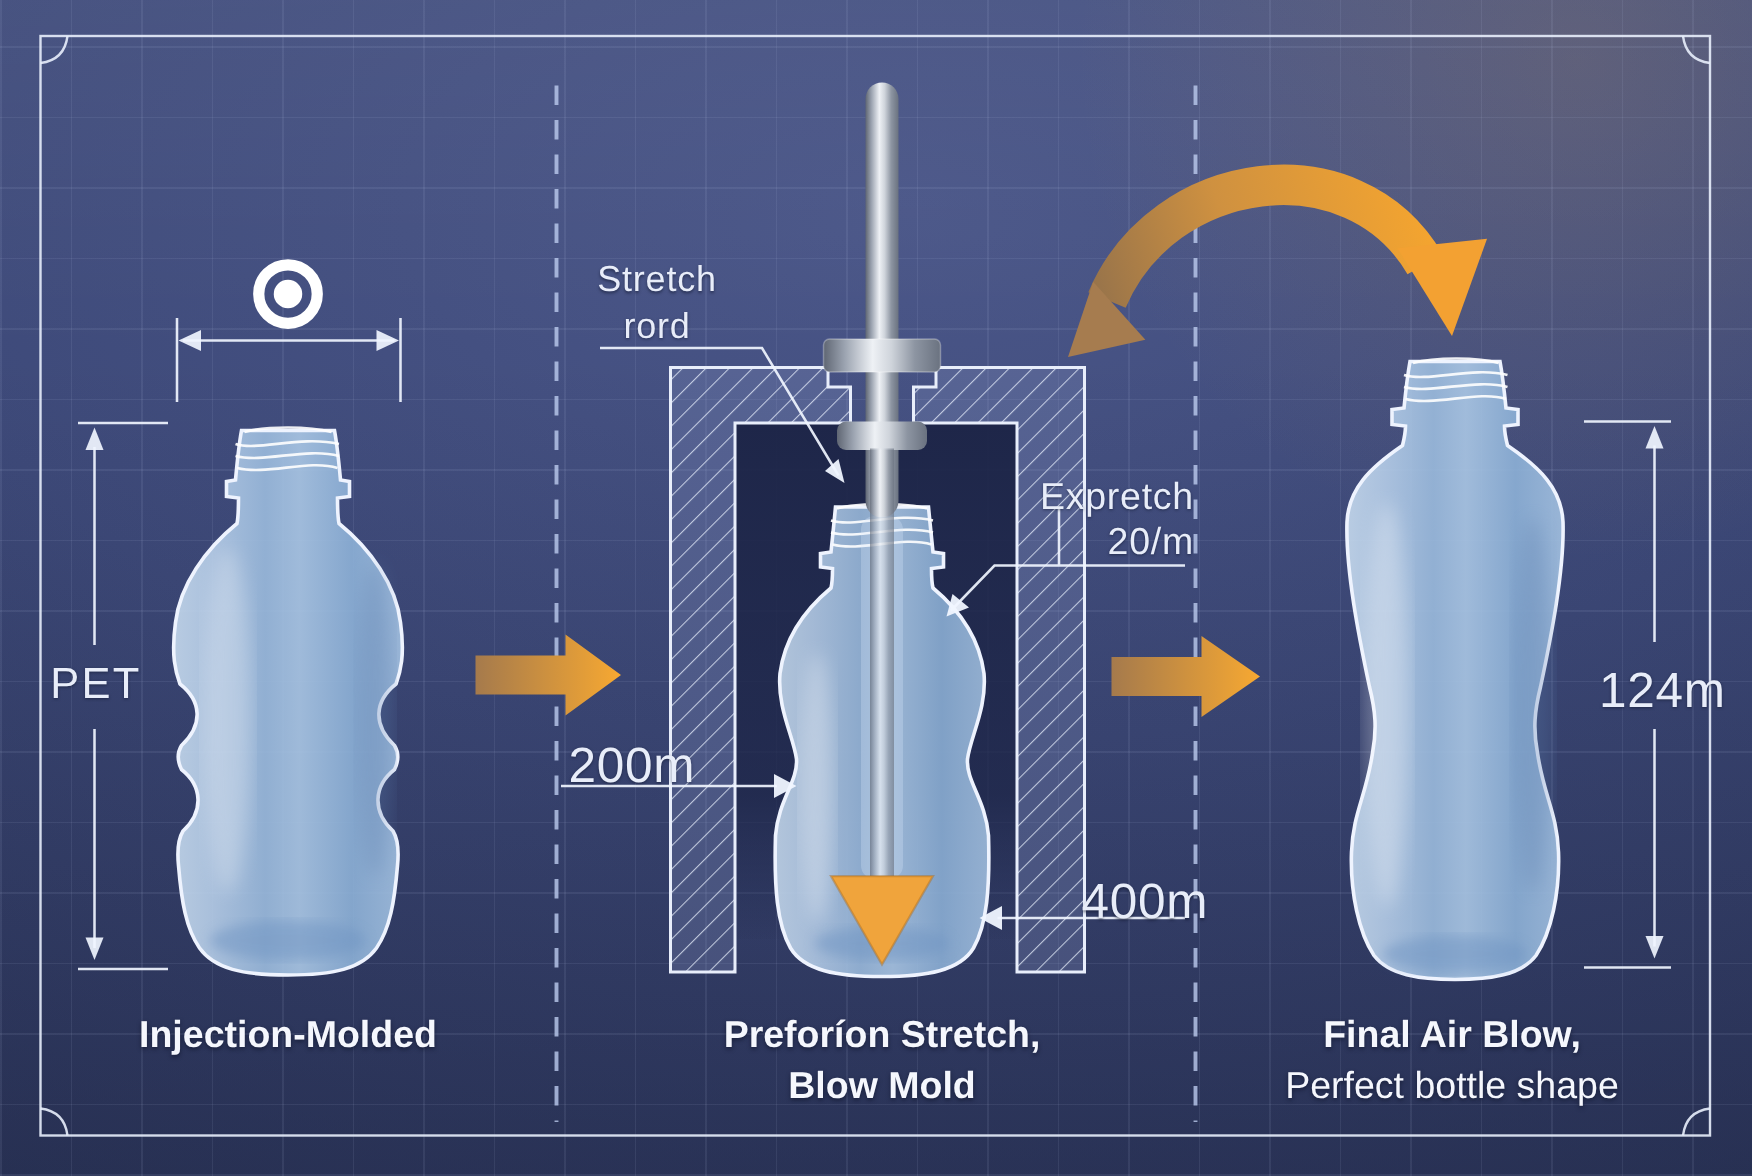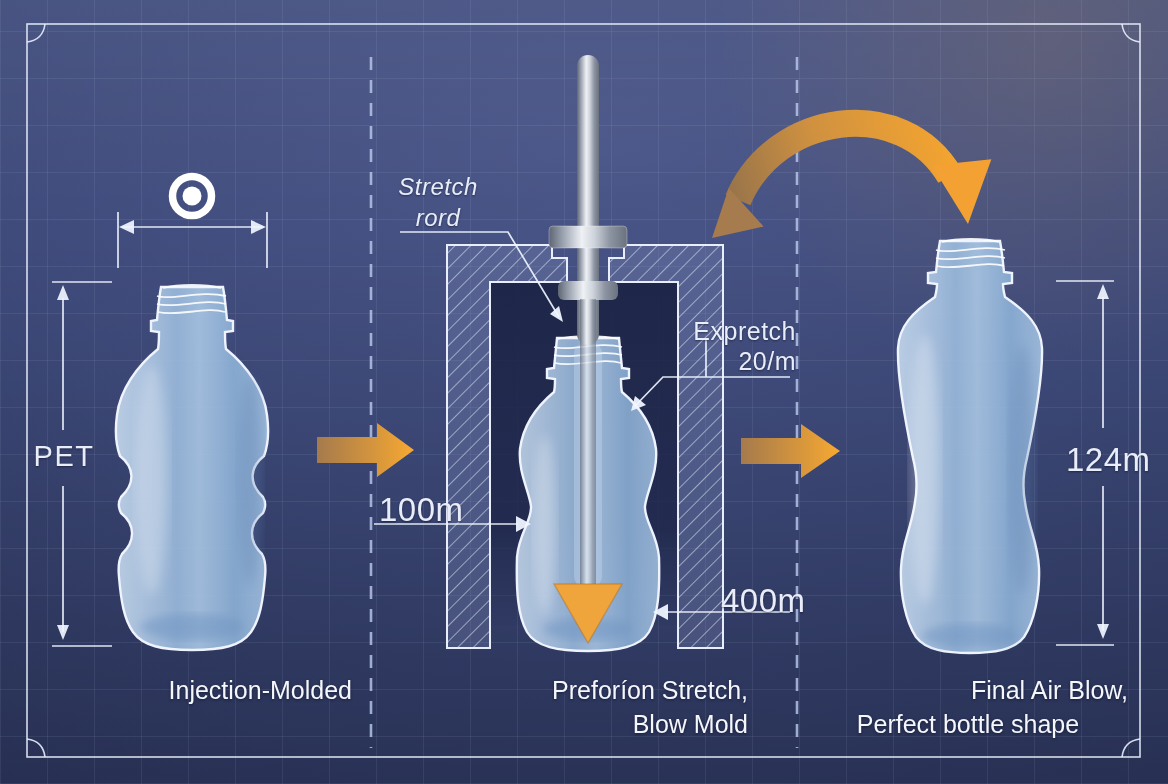--- a/index.html
+++ b/index.html
@@ -10,21 +10,21 @@
       repeating-linear-gradient(0deg, rgba(200,212,245,0.085) 0px, rgba(200,212,245,0.085) 1px, transparent 1px, transparent 47px),
       repeating-linear-gradient(90deg, rgba(200,212,245,0.085) 0px, rgba(200,212,245,0.085) 1px, transparent 1px, transparent 47px),
       radial-gradient(circle at 90% 5%, rgba(195,150,85,0.18), rgba(195,150,85,0) 26%),
       linear-gradient(180deg, rgba(255,255,255,0.05) 0%, rgba(0,0,0,0) 30%, rgba(8,12,30,0.24) 100%),
       radial-gradient(ellipse 120% 95% at 52% 18%, #4a5688 0%, #3e4a7a 48%, #303a61 100%);
   }
   svg{position:absolute;left:0;top:0;}
   .lbl{position:absolute;color:#e8edf9;font-weight:400;font-size:33px;line-height:1.1;letter-spacing:0.5px;text-shadow:0 1px 2px rgba(10,15,35,0.5);}
   .lbl.center{text-align:center;}
   .caption{position:absolute;top:673px;width:320px;text-align:center;color:#f5f7fd;font-size:25px;line-height:34px;font-weight:400;text-shadow:0 1px 3px rgba(10,15,35,0.6);}
-  .b{font-weight:400;text-align:right;}
+  .b{font-weight:700;}
 </style>
 </head>
 <body>
 
 <div class="canvas">
 
 <svg width="1168" height="784" viewBox="0 0 1168 784">
   <defs>
     <pattern id="hatch" width="11" height="11" patternUnits="userSpaceOnUse" patternTransform="rotate(45)">
       <rect width="11" height="11" fill="rgba(125,140,185,0.30)"></rect>
@@ -185,31 +185,31 @@
 
   <g>
     <path d="M738 200 C775 112,902 94,950 176" fill="none" stroke="url(#gradArc)" stroke-width="27"></path>
     <polygon points="-26,-46 26,-46 0,0" transform="translate(712,238) rotate(48)" fill="#a67c4f"></polygon>
     <polygon points="-30,-62 30,-62 0,0" transform="translate(968,224) rotate(-6)" fill="#f3a132"></polygon>
   </g>
 </svg>
 
 <div class="lbl center" style="left:16px;top:441px;width:96px;font-size:29px;letter-spacing:1.5px;">PET</div>
 
-<div class="lbl center" style="left:386px;top:171px;width:104px;font-size:24px;line-height:31px;font-style:italic;">
+<div class="lbl center" style="left:386px;top:171px;width:104px;font-size:24px;line-height:31px;">
   <div>Stretch</div>
   <div>rord</div>
 </div>
 
 <div class="lbl center" style="left:676px;top:316px;width:120px;font-size:25px;line-height:30px;text-align:right;">
   <div>Expretch</div>
   <div>20/m</div>
 </div>
 
-<div class="lbl" style="left:379px;top:492px;">100m</div>
+<div class="lbl" style="left:379px;top:492px;">200m</div>
 <div class="lbl" style="left:721px;top:583px;">400m</div>
 <div class="lbl center" style="left:1066px;top:442px;width:76px;">124m</div>
 
 <div class="caption" style="left:32px;">
   <div class="b">Injection-Molded</div>
 </div>
 
 <div class="caption" style="left:428px;">
   <div class="b">Preforíon Stretch,</div>
   <div class="b">Blow Mold</div>

